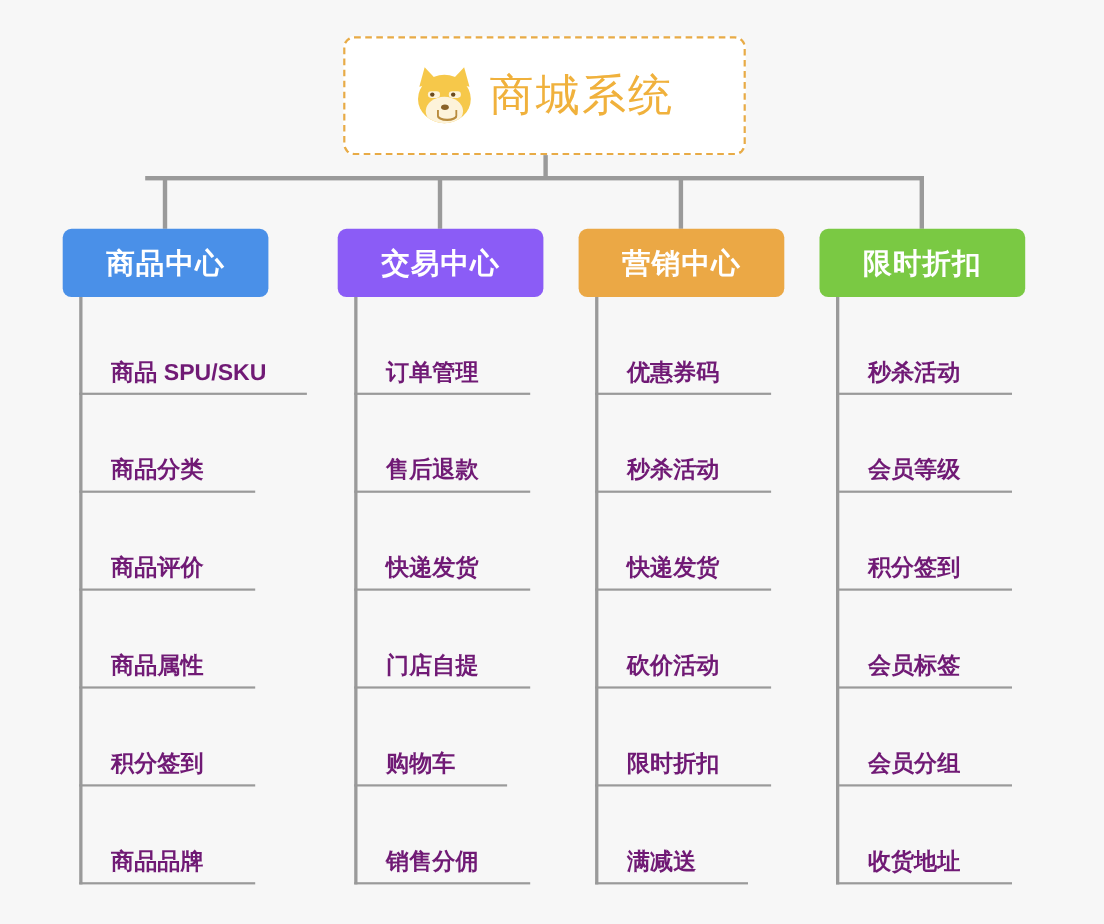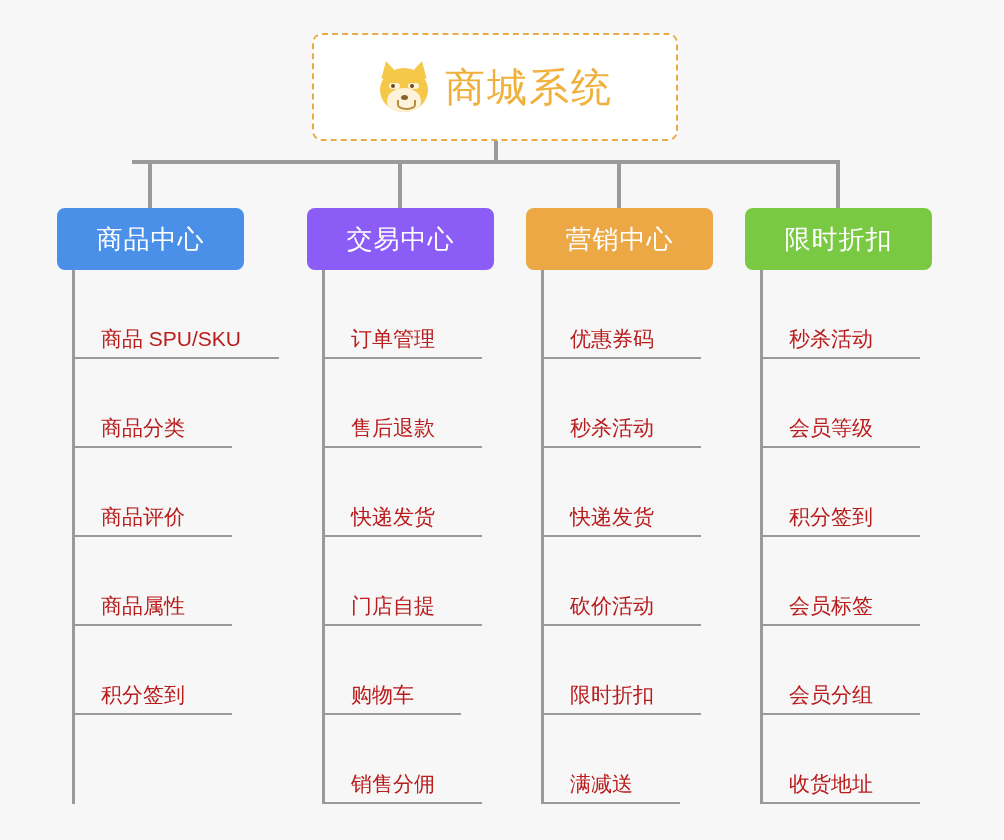--- a/index.html
+++ b/index.html
@@ -118,20 +118,21 @@
     background: #9a9a9a;
   }
   .conn-root-stem { left: 494px; top: 141px; width: 4px; height: 22px; }
   .conn-bus       { left: 132px; top: 160px; width: 708px; height: 4px; }
   .conn-drop      { top: 160px; width: 4px; height: 48px; }
 
   
   .column {
     position: absolute;
     top: 208px;
+    font-weight: bold;
   }
   .branch-box {
     box-sizing: border-box;
     height: 62px;
     border-radius: 8px;
     display: flex;
     align-items: center;
     justify-content: center;
     color: #ffffff;
     font-size: 26px;
@@ -159,21 +160,21 @@
     left: 15px;
     bottom: 0;
     height: 2px;
     background: #9a9a9a;
   }
   .leaf-label {
     position: absolute;
     left: 44px;
     bottom: 10px;
     font-size: 21px;
-    color: #b91c1c;
+    color: #701a75;
     white-space: nowrap;
     line-height: 1;
   }
 </style>
 </head>
 <body>
 
 <div class="canvas">
 
   <div class="root-node">
@@ -220,20 +221,24 @@
             <div class="leaf-label">商品评价</div>
           </div>
           <div class="leaf">
             <div class="leaf-underline" style="width: 160px;"></div>
             <div class="leaf-label">商品属性</div>
           </div>
           <div class="leaf">
             <div class="leaf-underline" style="width: 160px;"></div>
             <div class="leaf-label">积分签到</div>
           </div>
+          <div class="leaf">
+            <div class="leaf-underline" style="width: 160px;"></div>
+            <div class="leaf-label">商品品牌</div>
+          </div>
         </div>
       </div>
       <div class="column" style="left: 307px; width: 187px;">
         <div class="branch-box" style="background: #8b5cf6; width: 187px;">交易中心</div>
         <div class="leaf-area" style="height: 534px;">
           <div class="spine" style="height: 534px;"></div>
           <div class="leaf">
             <div class="leaf-underline" style="width: 160px;"></div>
             <div class="leaf-label">订单管理</div>
           </div>

